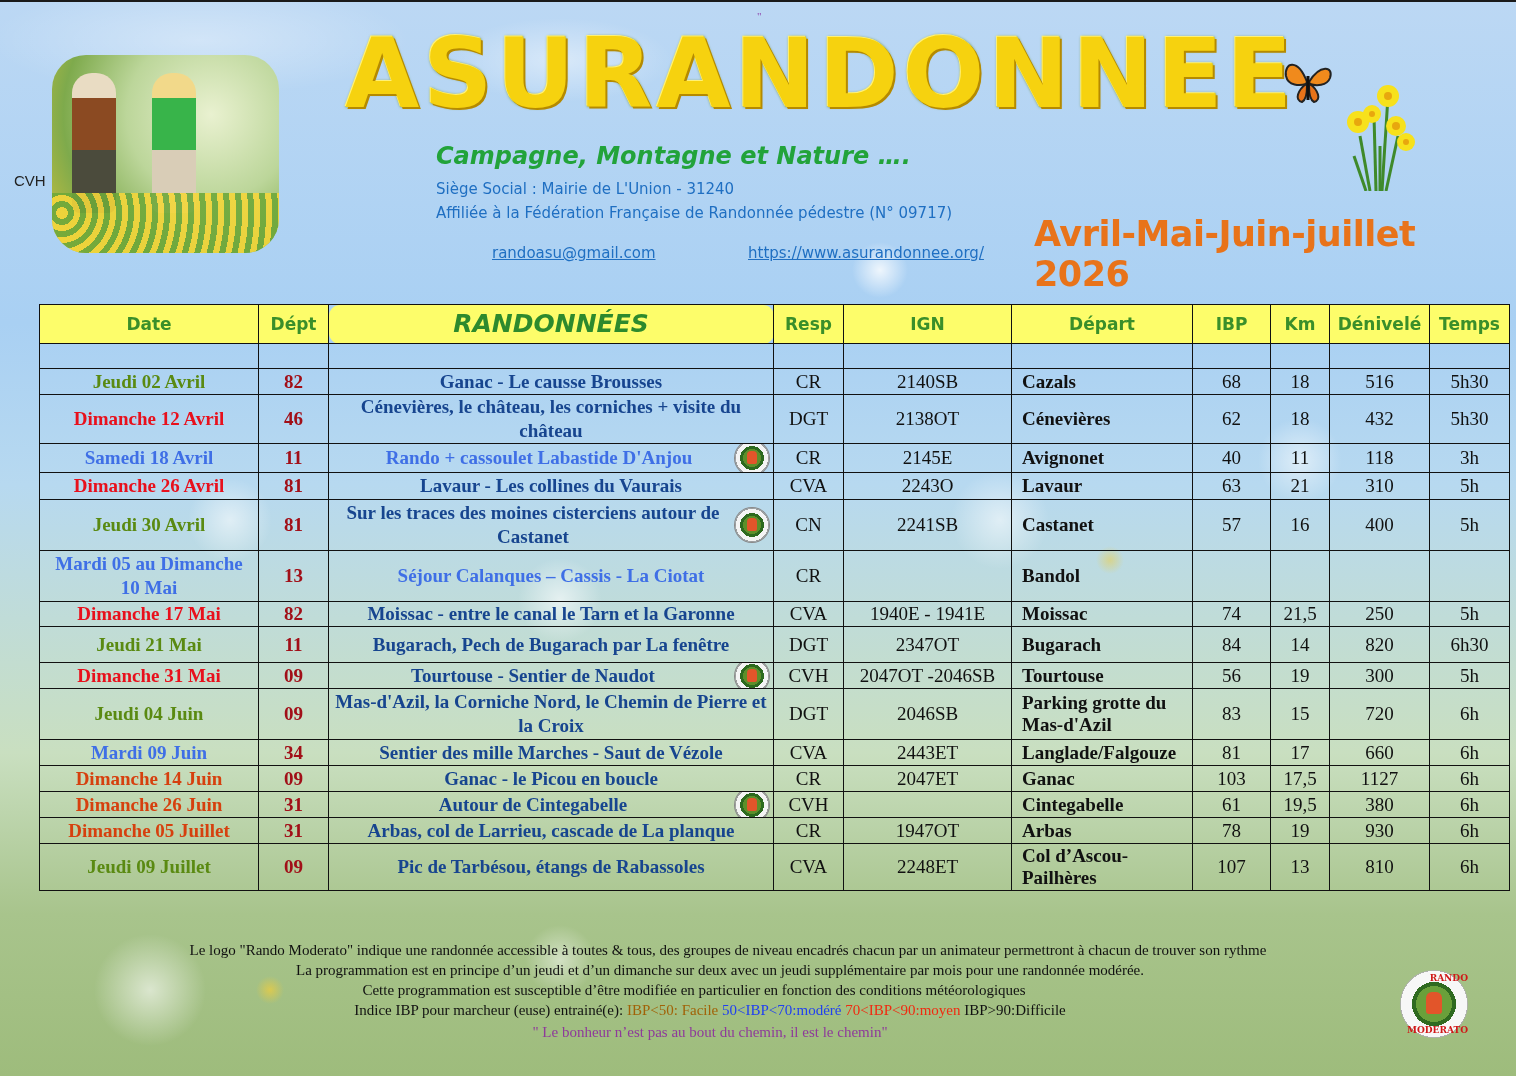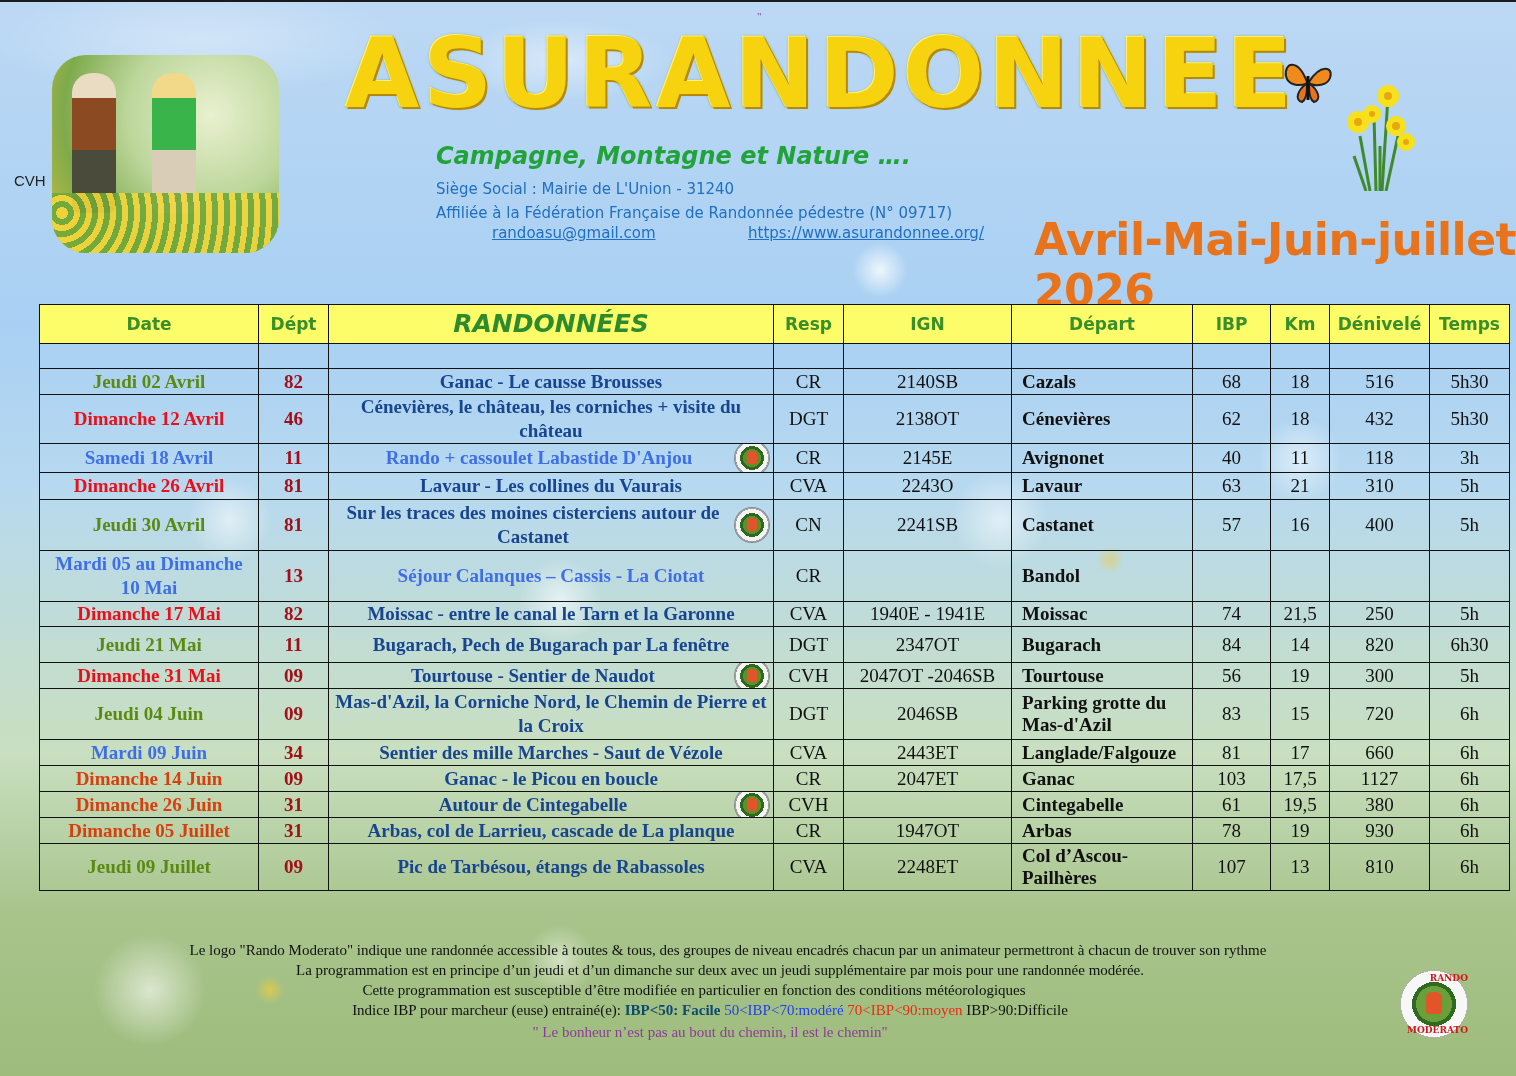--- a/index.html
+++ b/index.html
@@ -39,31 +39,31 @@
   .title-quote { position: absolute; left: 757px; top: 10px; font-size: 11px; color: #8e44ad; }
 
   .butterfly-icon { position: absolute; left: 1280px; top: 56px; width: 56px; height: 50px; }
   .daffodil-icon { position: absolute; left: 1336px; top: 76px; width: 90px; height: 115px; }
 
   .tagline { position: absolute; left: 436px; top: 142px; font-family: "DejaVu Sans", sans-serif; font-weight: bold; font-style: italic;
     font-size: 24px; color: #22a33a; }
   .info-line { position: absolute; left: 436px; font-family: "DejaVu Sans", sans-serif; font-size: 15px; color: #1f6fc2; }
   .info-line.l1 { top: 180px; }
   .info-line.l2 { top: 204px; }
-  .link { position: absolute; top: 224px; font-family: "DejaVu Sans", sans-serif; font-size: 15px; color: #1f6fc2; text-decoration: underline; cursor: pointer; }
+  .link { position: absolute; top: 244px; font-family: "DejaVu Sans", sans-serif; font-size: 15px; color: #1f6fc2; text-decoration: underline; cursor: pointer; }
   .link.email { left: 492px; }
   .link.site { left: 748px; }
   .period-title { position: absolute; left: 1034px; top: 214px; font-family: "DejaVu Sans", sans-serif; font-weight: bold;
-    font-size: 44px; color: #e8731a; letter-spacing: -0.5px; }
+    font-size: 35px; color: #e8731a; letter-spacing: -0.5px; }
 
   table.schedule { position: absolute; left: 39px; top: 304px; border-collapse: collapse; table-layout: fixed; width: 1470px; }
   table.schedule td, table.schedule th { border: 1.5px solid #111; padding: 0 4px; text-align: center; vertical-align: middle;
     font-weight: bold; font-size: 19px; line-height: 24px; overflow: hidden; white-space: nowrap; position: relative; }
   table.schedule th { background: #fdfd6a; color: #3a8f2a; font-family: "DejaVu Sans", sans-serif; font-size: 17px; height: 38px; }
-  table.schedule th.rando { font-style: italic; font-size: 25px; color: #2d8a2d; }
+  table.schedule th.rando { font-style: italic; font-size: 25px; color: #2d8a2d; border-radius: 11px; }
   table.schedule td.plain { font-weight: normal; color: #111; }
   table.schedule td.depart { text-align: left; color: #111; padding-left: 10px; line-height: 22px; white-space: normal; }
   table.schedule td.rname { white-space: normal; line-height: 24px; }
   .c-green { color: #5a8a12; }
   .c-red { color: #e8101c; }
   .c-blue { color: #3f6fe6; }
   .c-orange { color: #d6400e; }
   .c-dept { color: #a10f18; }
   .r-navy { color: #17458f; }
   .r-blue { color: #3f6fe6; }
@@ -72,21 +72,21 @@
     background: radial-gradient(circle, #5d8f2a 0 9px, #2d6a1f 9px 12px, #f4f4f4 12px 16px, #9b9b9b 16px 17px);
     box-shadow: 0 0 0 1px #888; }
   .moderato-badge::after { content: ""; position: absolute; left: 12px; top: 10px; width: 10px; height: 13px; background: #e2552a; border-radius: 4px 4px 2px 2px; }
 
   .footer-line { position: absolute; left: 0; width: 1440px; text-align: center; font-size: 15px; line-height: 20px; color: #111; }
   .f1 { top: 940px; left: 8px; }
   .f2 { top: 960px; }
   .f3 { top: 980px; left: -26px; }
   .f4 { top: 1000px; left: -10px; }
   .f5 { top: 1022px; left: -10px; color: #8e3a9a; }
-  .ibp-green { color: #0c4a6e; font-weight: bold; }
+  .ibp-green { color: #a16207; }
   .ibp-blue { color: #2040f0; }
   .ibp-red { color: #f02a10; }
   .footer-badge { position: absolute; left: 1400px; top: 970px; width: 68px; height: 68px; border-radius: 50%;
     background: radial-gradient(circle, #6aa03a 0 18px, #2f6a20 18px 22px, #f7f7f7 22px 33px, #b0b0b0 33px 34px); }
   .footer-badge::after { content: ""; position: absolute; left: 26px; top: 22px; width: 16px; height: 22px; background: #e2552a; border-radius: 6px 6px 3px 3px; }
   .footer-badge .badge-text-top, .footer-badge .badge-text-bot { position: absolute; left: 0; right: 0; text-align: right;
     font-size: 9px; font-weight: bold; color: #d01818; font-family: "DejaVu Serif", serif; }
   .footer-badge .badge-text-top { top: 3px; }
   .footer-badge .badge-text-bot { bottom: 3px; }
 </style>

